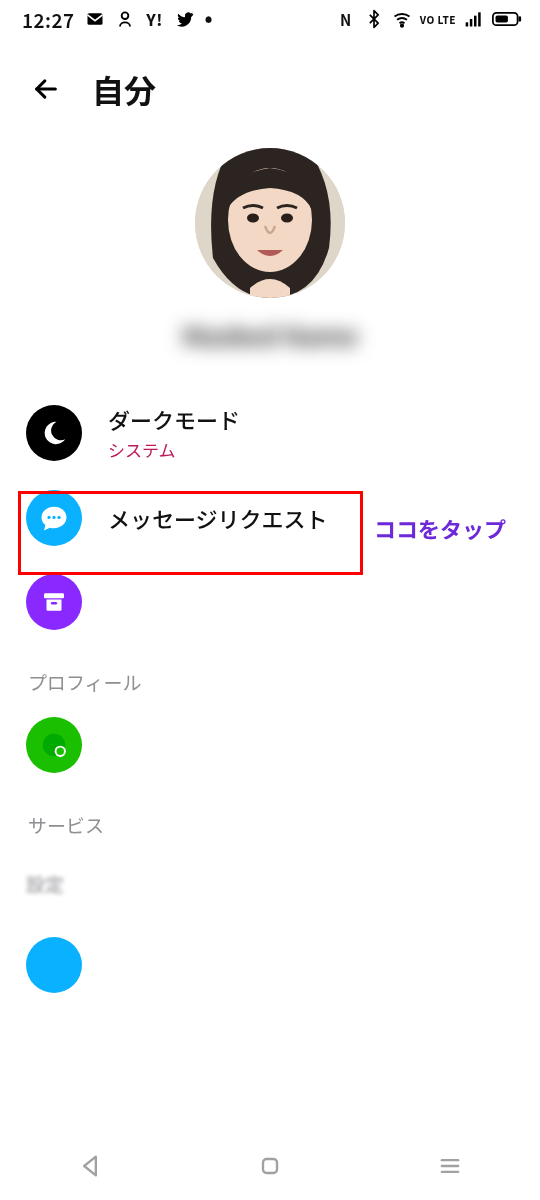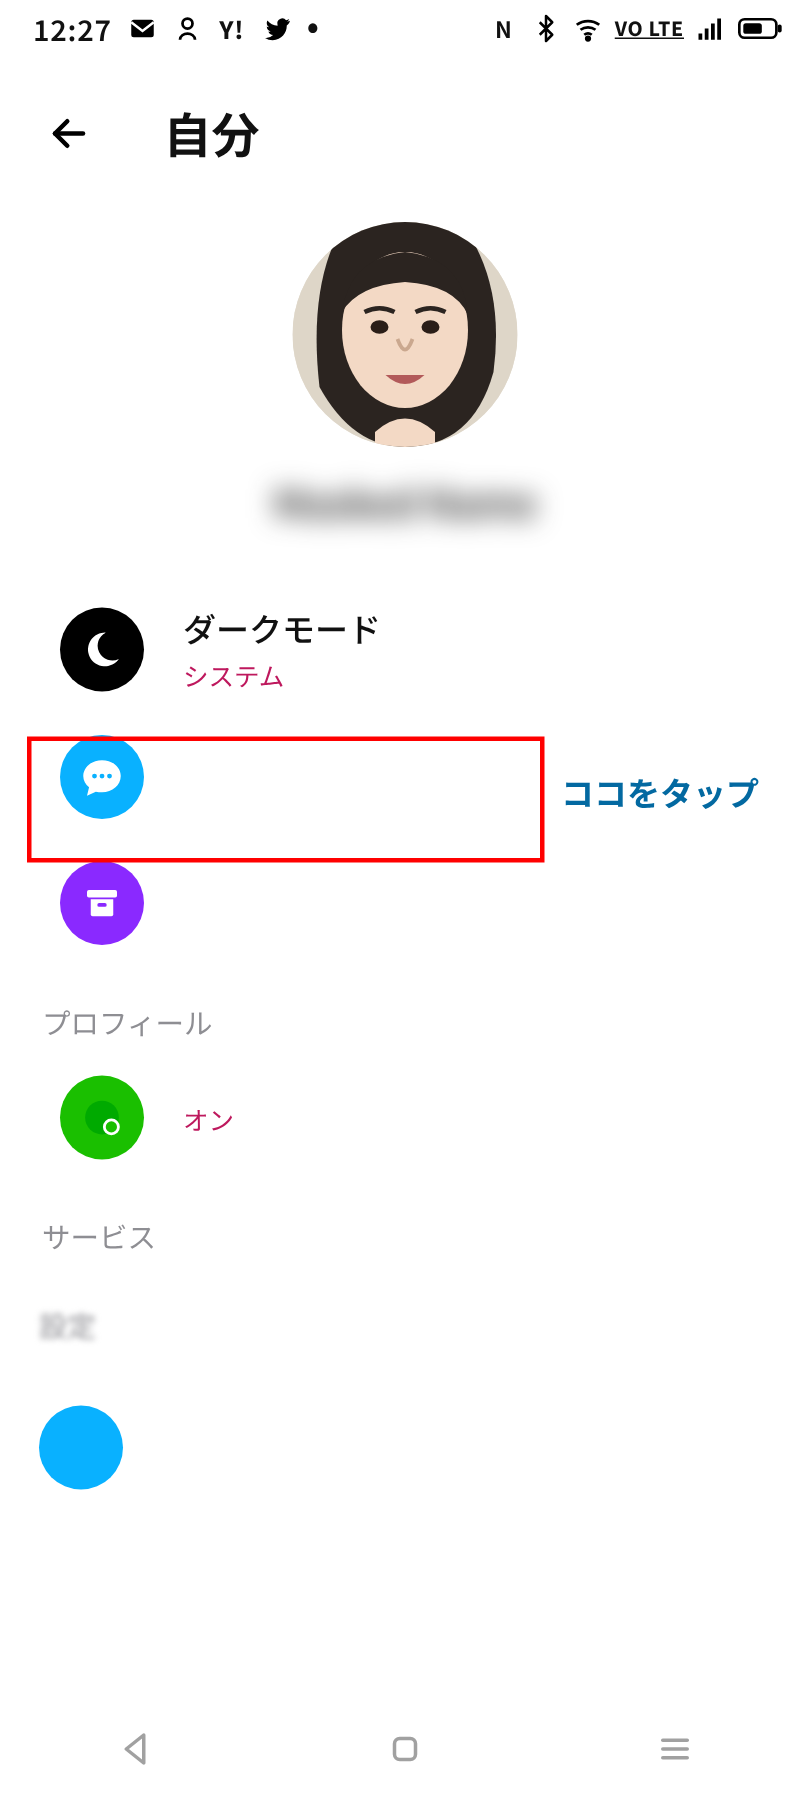--- a/index.html
+++ b/index.html
@@ -4,49 +4,49 @@
   <style>
     * { margin:0; padding:0; box-sizing:border-box; font-family: -apple-system, "Hiragino Sans", "Noto Sans JP", sans-serif; }
     html,body { width:540px; height:1200px; background:#fff; color:#111; overflow:hidden; }
 
     .status-bar { height:38px; display:flex; justify-content:space-between; align-items:center; padding:0 18px 0 22px; font-size:19px; font-weight:600; letter-spacing:.5px; }
     .status-left { display:flex; align-items:center; gap:10px; }
     .status-right { display:flex; align-items:center; gap:8px; }
     .mini-icon { display:inline-flex; align-items:center; justify-content:center; width:20px; height:20px; }
     .mini-icon svg { width:100%; height:100%; }
 
-    .app-header { display:flex; align-items:center; gap:45px; padding:28px 28px 8px; }
+    .app-header { display:flex; align-items:center; gap:28px; padding:28px 28px 8px; }
     .back-btn { width:36px; height:36px; display:flex; align-items:center; justify-content:center; }
     .back-btn svg { width:28px; height:28px; }
     .page-title { font-size:32px; font-weight:700; }
 
     .profile-block { display:flex; flex-direction:column; align-items:center; margin-top:28px; }
     .avatar { width:150px; height:150px; border-radius:50%; overflow:hidden; background:#e8e2d8; position:relative; }
     .avatar-inner { position:absolute; inset:0; }
     .profile-name { margin-top:18px; font-size:26px; font-weight:600; color:#222; filter:blur(9px); user-select:none; }
 
     .list { margin-top:36px; }
     .section-label { font-size:19px; color:#8e8e93; padding:24px 28px 8px; }
-    .row { display:flex; align-items:center; gap:26px; padding:14px 40px; position:relative; }
+    .row { display:flex; align-items:center; gap:26px; padding:14px 26px; position:relative; }
     .row-icon { width:56px; height:56px; border-radius:50%; display:flex; align-items:center; justify-content:center; flex-shrink:0; }
     .row-icon svg { width:30px; height:30px; }
     .row-texts { display:flex; flex-direction:column; gap:2px; min-width:0; }
     .row-title { font-size:22px; font-weight:500; color:#111; }
     .row-sub { font-size:17px; color:#be185d; }
     .row-sub.blur { filter:blur(5px); user-select:none; }
 
     .ic-dark { background:#000; }
     .ic-msg { background:#09b1ff; }
     .ic-arch { background:#8a29ff; }
     .ic-online { background:#1abf00; }
     .ic-user { background:#ff0000; }
     .ic-order { background:#1abf00; }
 
     .highlight-box { position:absolute; border:3px solid #ff0000; pointer-events:none; left:18px; top:491px; width:345px; height:84px; }
-    .callout { position:absolute; left:374px; top:512px; color:#0369a1; font-size:22px; font-weight:700; }
+    .callout { position:absolute; left:374px; top:512px; color:#6d28d9; font-size:22px; font-weight:700; }
 
     .nav-bar { position:absolute; bottom:0; left:0; right:0; height:68px; display:flex; justify-content:space-around; align-items:center; border-top:0; }
     .nav-btn { width:60px; height:40px; display:flex; align-items:center; justify-content:center; opacity:.55; }
     .nav-btn svg { width:28px; height:28px; }
 
     .bottom-fade { position:absolute; left:0; right:0; bottom:68px; height:24px; background:linear-gradient(to bottom, rgba(255,255,255,0), #fff); pointer-events:none;}
     .last-sec { color:#8e8e93; font-size:19px; padding:24px 26px 0; filter:blur(2px);}
     .peek { width:56px; height:56px; border-radius:50%; background:#09b1ff; margin:10px 0 0 26px; transform:translateY(30px);}
   </style>
 </head>
@@ -83,21 +83,21 @@
         </svg>
       </span>
     <span class="mini-icon">
         <svg viewBox="0 0 24 24" fill="none" stroke="#000" stroke-width="2.2">
           <path d="M3 9a15 15 0 0 1 18 0"></path>
           <path d="M6 13a10 10 0 0 1 12 0"></path>
           <path d="M9 17a5 5 0 0 1 6 0"></path>
           <circle cx="12" cy="20" r="1.4" fill="#000"></circle>
         </svg>
       </span>
-    <span style="font-size:13px;font-weight:800;line-height:.9;text-align:center;text-decoration:underline;">VO LTE</span>
+    <span style="font-size:10px;font-weight:800;line-height:.9;text-align:center;">VO LTE</span>
     <span class="mini-icon">
         <svg viewBox="0 0 24 24" fill="#000">
           <rect x="2" y="16" width="3" height="5"></rect>
           <rect x="7" y="12" width="3" height="9"></rect>
           <rect x="12" y="8" width="3" height="13"></rect>
           <rect x="17" y="4" width="3" height="17"></rect>
         </svg>
       </span>
     <span class="mini-icon" style="width:30px;">
         <svg viewBox="0 0 34 18" fill="none">
@@ -154,20 +154,23 @@
 
   <div class="row">
     <div class="row-icon ic-msg">
       <svg viewBox="0 0 24 24" fill="#fff">
           <path d="M12 3C6.5 3 2 6.8 2 11.5c0 2.4 1.2 4.5 3.1 6L4 22l4.7-2.2c1 .3 2.1.4 3.3.4 5.5 0 10-3.8 10-8.7S17.5 3 12 3z"></path>
           <circle cx="8" cy="11.5" r="1.3" fill="#09b1ff"></circle>
           <circle cx="12" cy="11.5" r="1.3" fill="#09b1ff"></circle>
           <circle cx="16" cy="11.5" r="1.3" fill="#09b1ff"></circle>
         </svg>
     </div>
+    <div class="row-texts">
+      <span class="row-title">メッセージリクエスト</span>
+    </div>
   </div>
 
   <div class="row">
     <div class="row-icon ic-arch">
       <svg viewBox="0 0 24 24" fill="#fff">
           <rect x="4" y="5" width="16" height="4" rx="1"></rect>
           <path d="M6 10h12v8a1 1 0 0 1-1 1H7a1 1 0 0 1-1-1z"></path>
           <rect x="9.5" y="12" width="5" height="2" rx="1" fill="#8a29ff"></rect>
         </svg>
     </div>
@@ -177,21 +180,20 @@
 
   <div class="row">
     <div class="row-icon ic-online">
       <svg viewBox="0 0 24 24">
           <circle cx="12" cy="12" r="9" fill="#0a0"></circle>
           <circle cx="17" cy="17" r="4.5" fill="#fff"></circle>
           <circle cx="17" cy="17" r="3" fill="#1abf00"></circle>
         </svg>
     </div>
     <div class="row-texts">
-      <span class="row-sub">オン</span>
     </div>
   </div>
 
 
   <div class="section-label">サービス</div>
 
 
   <div class="last-sec">設定</div>
   <div class="peek"></div>
 </div>

